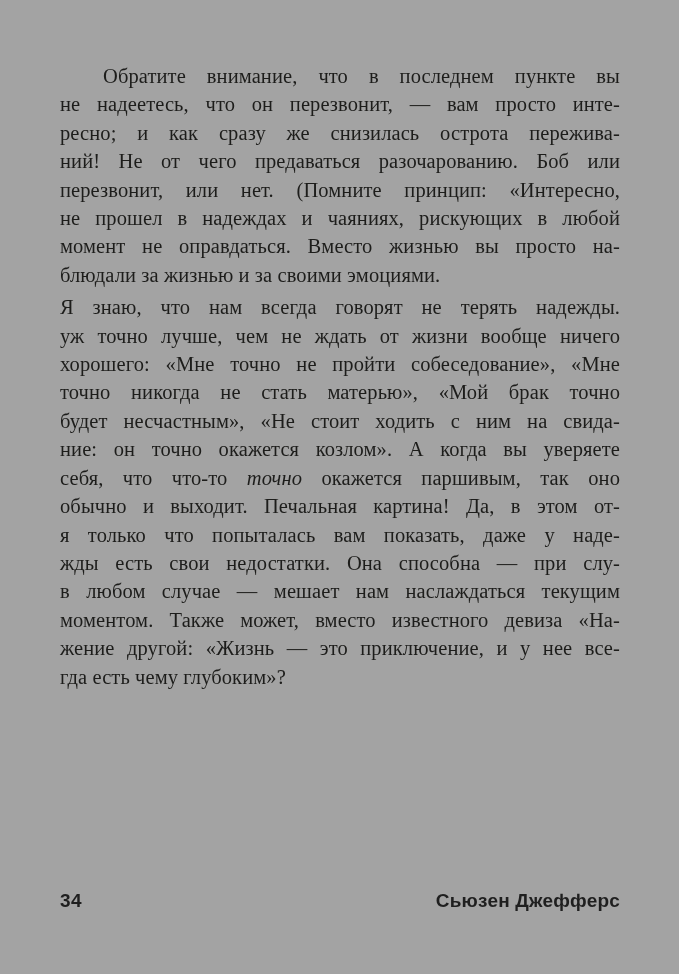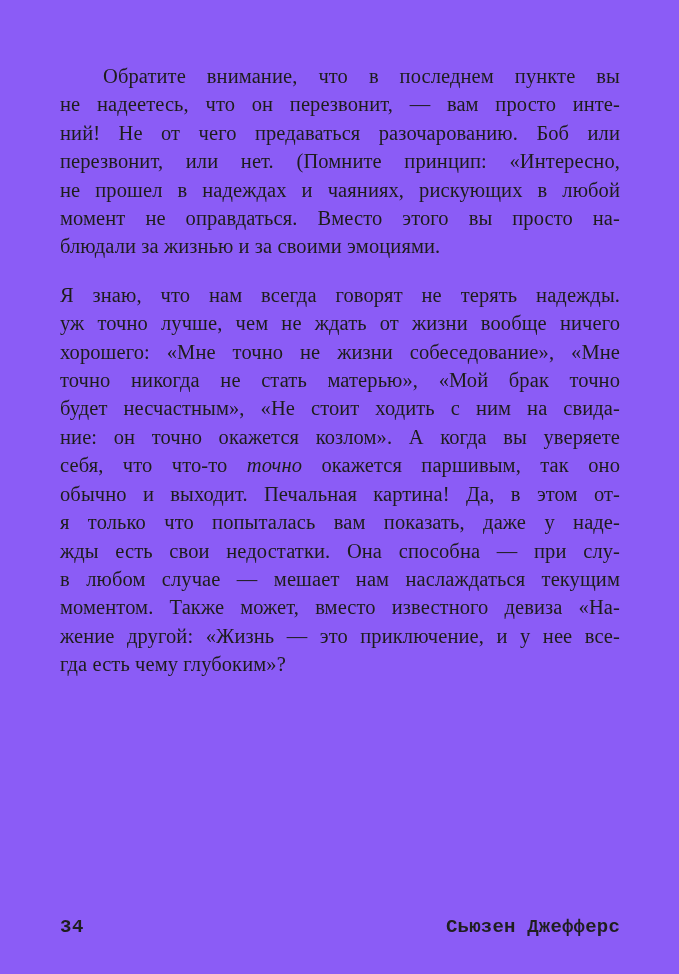--- a/index.html
+++ b/index.html
@@ -11,30 +11,30 @@
       width: 679px;
       height: 974px;
       background: #ffffff;
       overflow: hidden;
       font-family: "Liberation Serif", serif;
       color: #1d1d1b;
     }
     .page {
       position: absolute;
       inset: 0;
-      background: #8b5cf6;
+      background: #a3a3a3;
     }
     .text-block {
       position: absolute;
       left: 60px;
       top: 62px;
       width: 560px;
     }
     .paragraph + .paragraph {
-      margin-top: 20px;
+      margin-top: 4px;
     }
     .line {
       font-size: 20.5px;
       line-height: 28.4px;
       text-align: justify;
       text-align-last: justify;
       letter-spacing: 0.1px;
     }
     .line.last {
       text-align-last: left;
@@ -46,52 +46,52 @@
       font-style: italic;
     }
     .footer {
       position: absolute;
       left: 60px;
       top: 890px;
       width: 560px;
       display: flex;
       justify-content: space-between;
       align-items: baseline;
-      font-family: Liberation Mono, monospace;
+      font-family: Liberation Sans, sans-serif;
       font-weight: 700;
       font-size: 19px;
       color: #1f1f1f;
     }
     .page-number {
       letter-spacing: 0.5px;
     }
     .running-title {
       letter-spacing: 0.2px;
-      margin-top: 26px;
     }
   </style>
 </head>
 <body>
 
 <div class="page">
 
   <div class="text-block">
       <div class="paragraph">
         <div class="line indent">Обратите внимание, что в последнем пункте вы</div>
         <div class="line">не надеетесь, что он перезвонит, — вам просто инте-</div>
+        <div class="line">ресно; и как сразу же снизилась острота пережива-</div>
         <div class="line">ний! Не от чего предаваться разочарованию. Боб или</div>
         <div class="line">перезвонит, или нет. (Помните принцип: «Интересно,</div>
         <div class="line">не прошел в надеждах и чаяниях, рискующих в любой</div>
-        <div class="line">момент не оправдаться. Вместо этого вы просто на-</div>
+        <div class="line">момент не оправдаться. Вместо жизнью вы просто на-</div>
         <div class="line last">блюдали за жизнью и за своими эмоциями.</div>
       </div>
       <div class="paragraph">
         <div class="line">Я знаю, что нам всегда говорят не терять надежды.</div>
         <div class="line">уж точно лучше, чем не ждать от жизни вообще ничего</div>
-        <div class="line">хорошего: «Мне точно не жизни собеседование», «Мне</div>
+        <div class="line">хорошего: «Мне точно не пройти собеседование», «Мне</div>
         <div class="line">точно никогда не стать матерью», «Мой брак точно</div>
         <div class="line">будет несчастным», «Не стоит ходить с ним на свида-</div>
         <div class="line">ние: он точно окажется козлом». А когда вы уверяете</div>
         <div class="line"><span>себя, что что-то </span><em>точно</em><span> окажется паршивым, так оно</span></div>
         <div class="line">обычно и выходит. Печальная картина! Да, в этом от-</div>
         <div class="line">я только что попыталась вам показать, даже у наде-</div>
         <div class="line">жды есть свои недостатки. Она способна — при слу-</div>
         <div class="line">в любом случае — мешает нам наслаждаться текущим</div>
         <div class="line">моментом. Также может, вместо известного девиза «На-</div>
         <div class="line">жение другой: «Жизнь — это приключение, и у нее все-</div>

